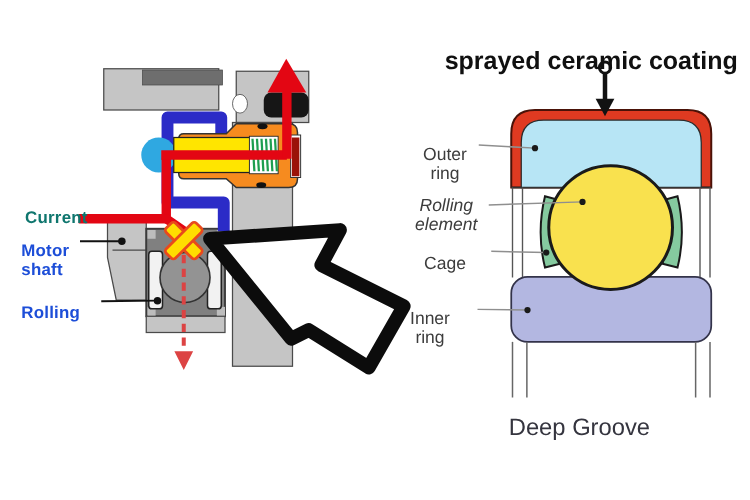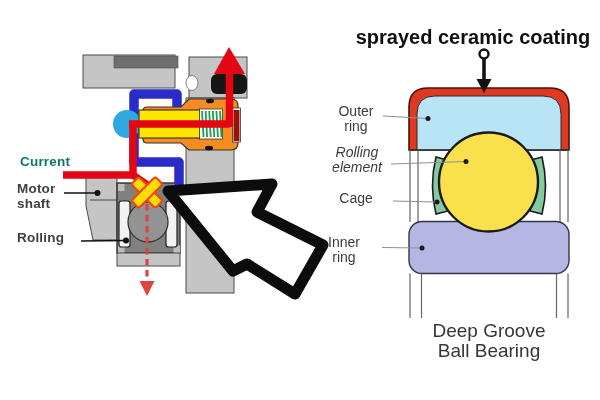--- a/index.html
+++ b/index.html
@@ -1,24 +1,24 @@
 <!DOCTYPE html>
 <html><head>
 <meta charset="utf-8">
 <style>
   html,body{margin:0;padding:0;background:#fff;}
   .stage{position:relative;width:600px;height:400px;background:#ffffff;overflow:hidden;
          font-family:"Liberation Sans", sans-serif;}
   .stage svg{position:absolute;left:0;top:0;}
-  .lbl{position:absolute;white-space:nowrap;}
-  .lbl-left{font-size:13.5px;font-weight:700;color:#404040;line-height:14.5px;letter-spacing:.2px;}
+  .lbl{position:absolute;white-space:nowrap;margin-top:12px;}
+  .lbl-left{font-size:13.5px;font-weight:700;color:#1d4ed8;line-height:14.5px;letter-spacing:.2px;}
   .lbl-current{color:#0f766e;}
   .lbl-right{font-size:14px;color:#3C3C3C;line-height:15px;text-align:center;white-space:normal;}
   .title-right{font-size:20px;font-weight:700;color:#101010;text-align:center;white-space:nowrap;}
-  .caption-right{font-size:19px;color:#35353F;line-height:19.5px;text-align:center;white-space:normal;}
+  .caption-right{font-size:19px;color:#35353F;line-height:19.5px;text-align:left;white-space:normal;}
 </style>
 </head>
 <body>
 
 <div class="stage">
 
   <svg width="600" height="400" viewBox="0 0 600 400">
 
     <g>
 
@@ -165,16 +165,15 @@
 
   <div class="lbl lbl-right" style="left:329px;top:191px;width:54px;">Cage</div>
 
   <div class="lbl lbl-right" style="left:320px;top:235px;width:48px;">
     <div>Inner</div>
     <div>ring</div>
   </div>
 
   <div class="lbl caption-right" style="left:407px;top:321px;width:164px;">
     <div>Deep Groove</div>
-    <div>Ball Bearing</div>
   </div>
 
 </div>
 
 </body></html>

